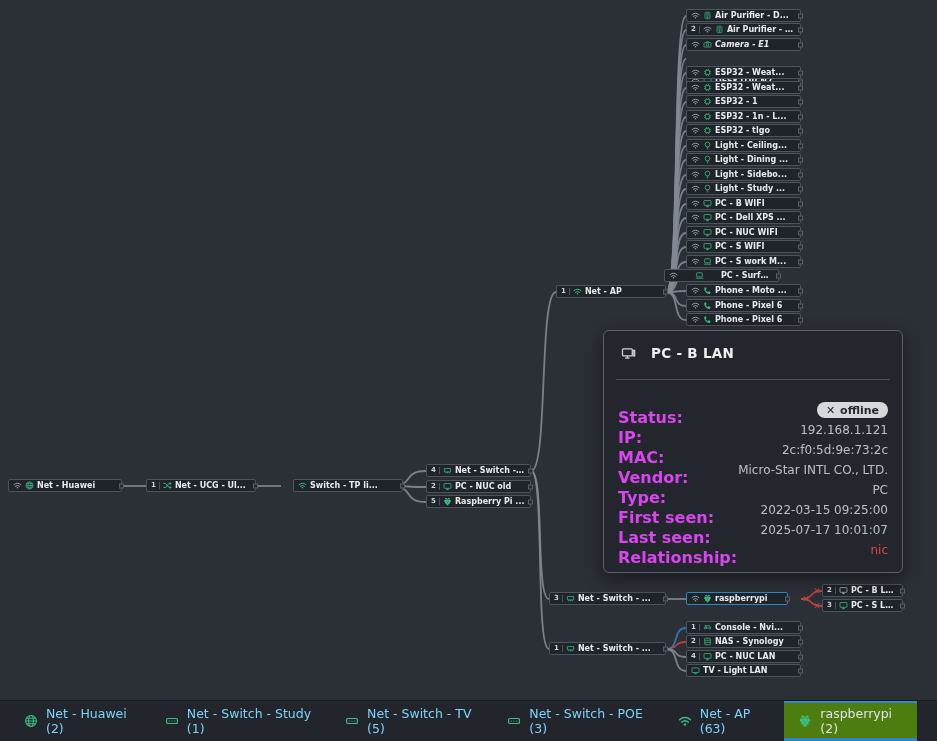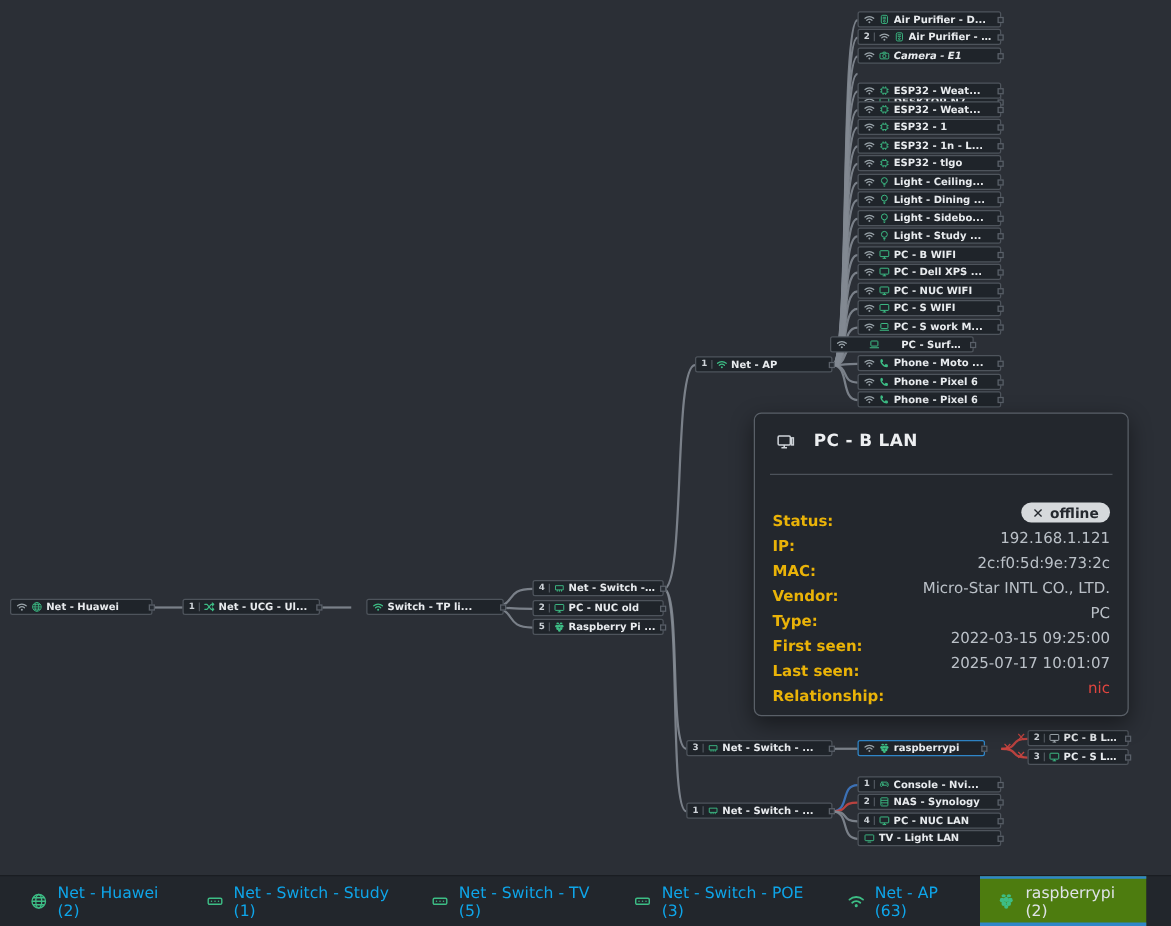--- a/index.html
+++ b/index.html
@@ -45,36 +45,36 @@
     position:absolute; left:603px; top:330px; width:300px; height:243px;
     background:#23272d; border:1px solid #5a6068; border-radius:6px; z-index:5;
     box-shadow:0 6px 18px rgba(0,0,0,.45);
   }
   .popup-head { display:flex; align-items:center; gap:14px; padding:14px 16px 10px; }
   .popup-icon { width:17px; height:15px; color:#cfd4d9; display:inline-flex; }
   .popup-icon svg { width:100%; height:100%; }
   .popup-title { font-size:13.5px; font-weight:bold; color:#edeff1; letter-spacing:.3px; }
   .popup-divider { height:1px; background:#4c525a; margin:8px 12px 20px; }
   .prow { display:flex; justify-content:space-between; align-items:center; padding:0 14px; height:20px; }
-  .prow .pl { font-size:12px; font-weight:bold; color:#eab308;margin-top:14px; }
+  .prow .pl { font-size:16px; font-weight:bold; color:#d946ef;margin-top:14px; }
   .prow .pv { font-size:12px; color:#bac0c7; }
   .pv.danger { color:var(--offline-red,#e0453f); }
   .badge {
     display:inline-flex; align-items:center; gap:5px;
     background:var(--badge-bg,#d6d9dc); color:#24282e;
     font-size:11px; font-weight:bold; border-radius:9px; padding:1.5px 9px;
   }
 
   .tabbar {
     position:absolute; left:0; bottom:0; width:937px; height:41px;
     background:#22262c; border-top:1px solid #1a1d22;
     display:flex; justify-content:space-between; align-items:stretch;
     padding-left:10px; padding-right:20px; z-index:6;
   }
-  .tab { display:flex; align-items:center; gap:8px; padding:0 14px; color:#0ea5e9; font-size:12.5px; cursor:pointer; }
+  .tab { display:flex; align-items:center; gap:8px; padding:0 14px; color:#7dd3fc; font-size:12.5px; cursor:pointer; }
   .tab .icon { width:14px; height:14px; color:var(--icon-green,#35b87c); }
   .tab.active {
     background:#4d7c0f; color:#dfe3e7;
     border-top:2px solid var(--accent-blue,#2f86c9);
     border-bottom:3px solid var(--accent-blue,#2f86c9);
   }
 </style>
 </head>
 <body>
 

